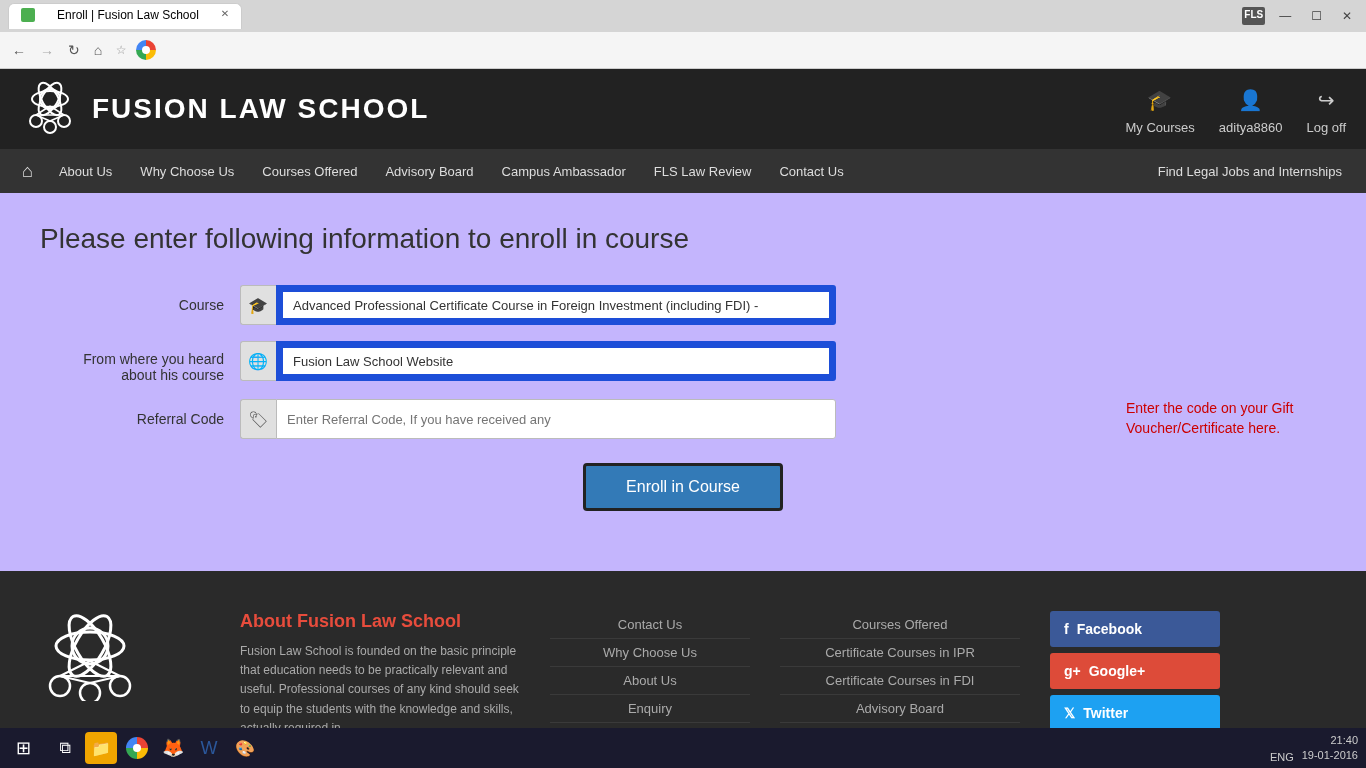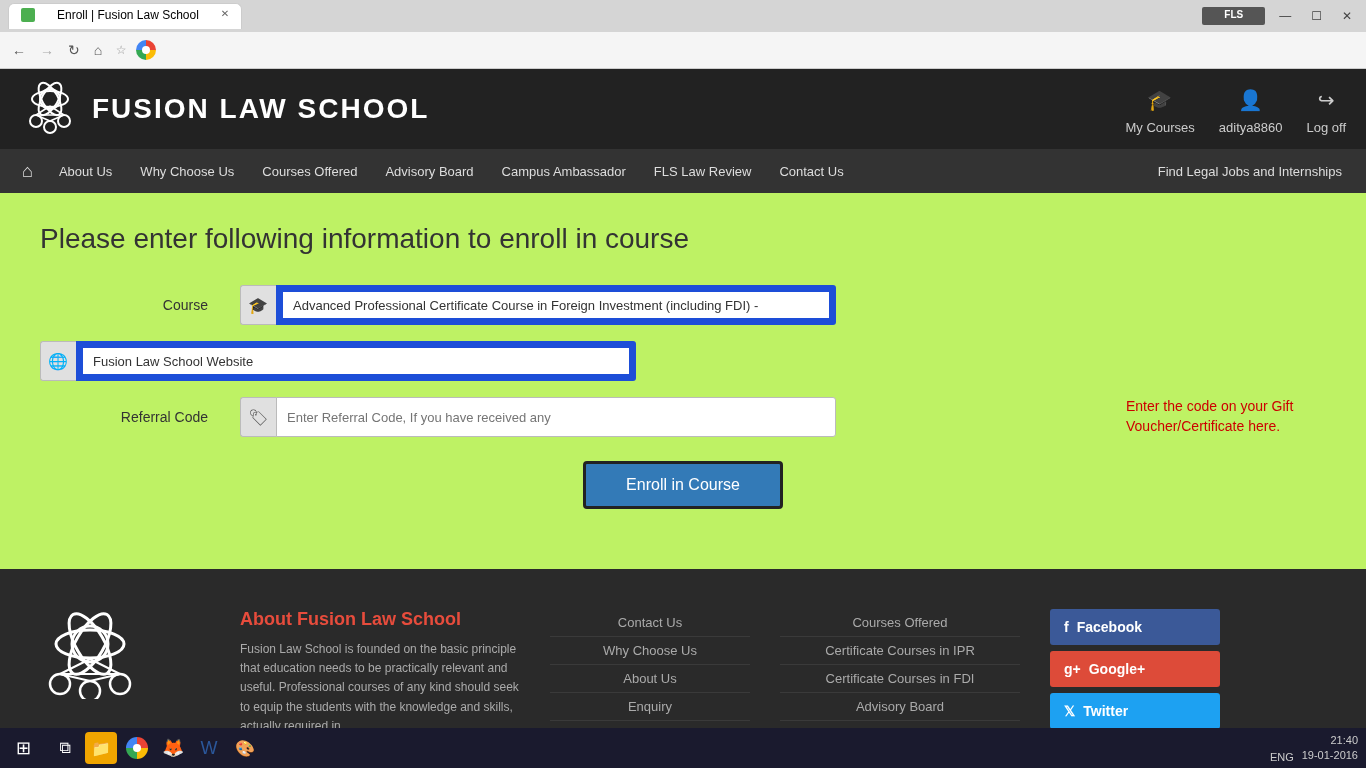--- a/index.html
+++ b/index.html
@@ -50,21 +50,21 @@
       font-size: 12px;
       color: #444;
       cursor: pointer;
       padding: 2px 6px;
     }
     .fls-badge {
       background: #555;
       color: #fff;
       font-size: 10px;
       font-weight: bold;
-      padding: 2px 22px;
+      padding: 2px 2px;
       border-radius: 2px;
     }
     .browser-address-bar {
       display: flex;
       align-items: center;
       padding: 4px 8px;
       gap: 6px;
       background: #f5f5f5;
       height: 36px;
     }
@@ -193,38 +193,38 @@
       font-size: 18px;
       padding: 0 12px;
     }
     .nav-right {
       margin-left: auto;
     }
 
     
     .main-content {
       padding: 30px 40px;
-      background: #bef264;
+      background: #c4b5fd;
       min-height: 340px;
     }
     .page-title {
       font-size: 28px;
       font-weight: 400;
       color: #333;
       margin-bottom: 30px;
     }
     .form-row {
       margin-bottom: 16px;
       display: flex;
       align-items: center;
     }
     .form-label {
       width: 200px;
       text-align: right;
-      padding-right: 32px;
+      padding-right: 16px;
       font-size: 14px;
       color: #333;
       font-weight: normal;
       flex-shrink: 0;
     }
     .form-field-wrapper {
       display: flex;
       align-items: center;
       flex: 1;
       position: relative;
@@ -513,20 +513,24 @@
     <div class="form-field-wrapper">
       <div class="form-icon">🎓</div>
       <select class="form-select">
         <option>Advanced Professional Certificate Course in Foreign Investment (including FDI) -</option>
       </select>
     </div>
   </div>
 
 
   <div class="form-row" style="align-items: flex-start; margin-top: 8px;">
+    <div class="form-label" style="padding-top: 10px;">
+      <div>From where you heard</div>
+      <div>about his course</div>
+    </div>
     <div class="form-field-wrapper">
       <div class="form-icon">🌐</div>
       <select class="form-select">
         <option>Fusion Law School Website</option>
       </select>
     </div>
   </div>
 
   <div class="form-row" style="margin-top: 8px;">
     <div class="form-label">Referral Code</div>

